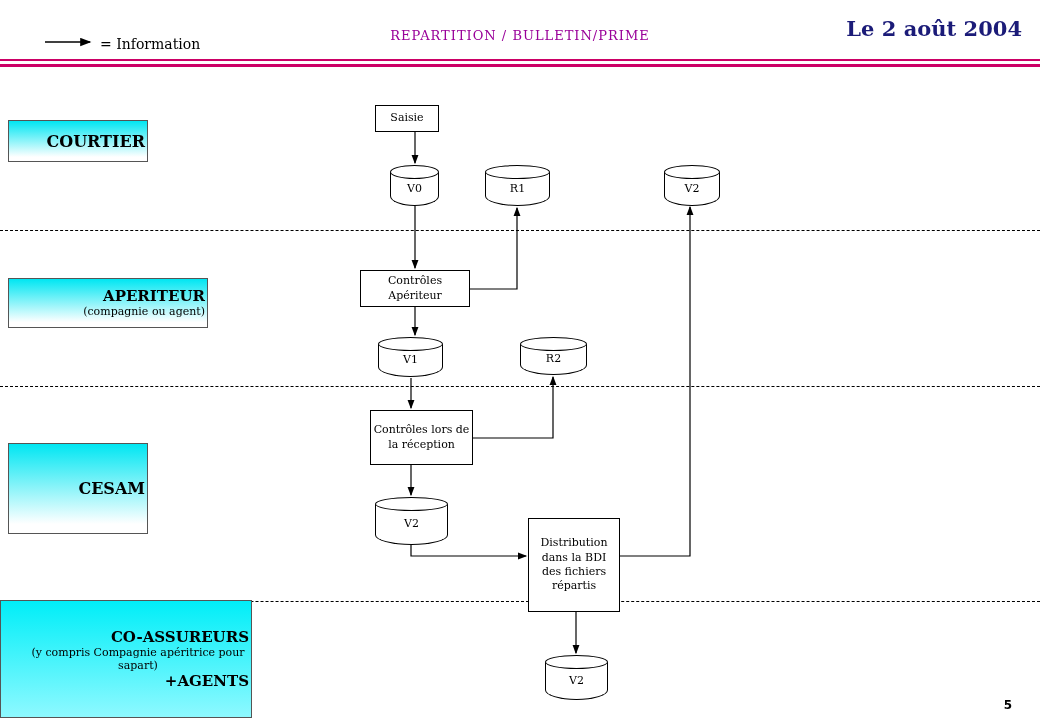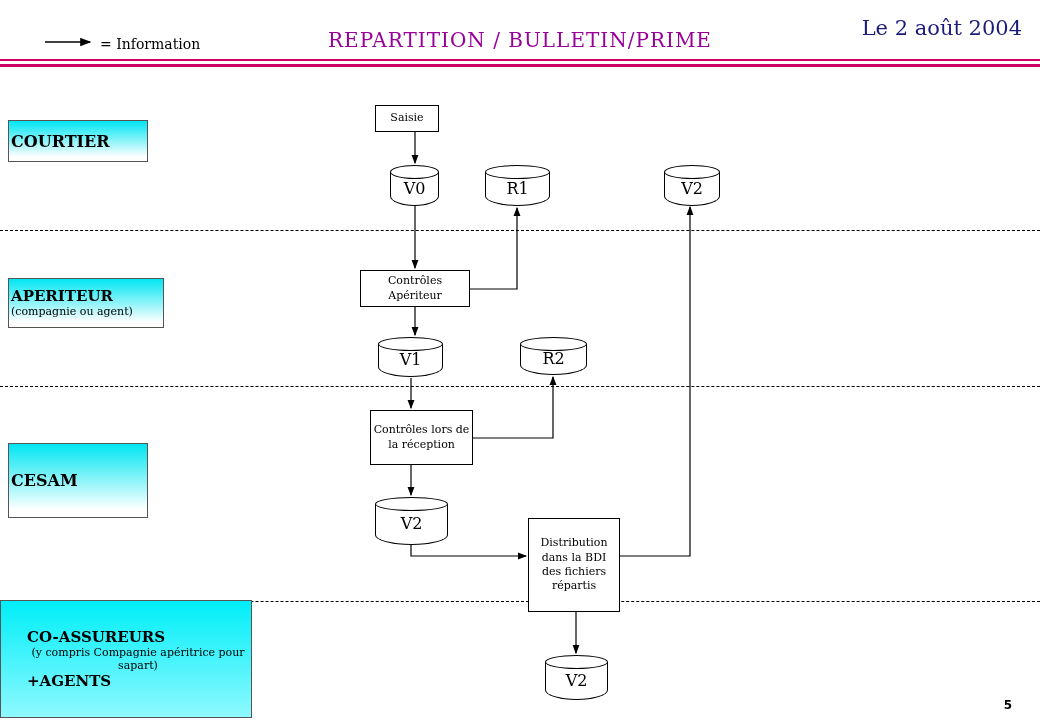--- a/index.html
+++ b/index.html
@@ -5,33 +5,33 @@
   html,body { margin:0; padding:0; background:#fff; }
   .canvas {
     position:relative; width:1040px; height:720px; background:#ffffff;
     font-family:"DejaVu Serif", serif; overflow:hidden;
   }
 
   
   .legend-label { position:absolute; left:100px; top:36px; font-size:14px; color:#000; }
   .title {
     position:absolute; left:0; right:0; top:28px; text-align:center;
-    color:#990099; font-size:20px; letter-spacing:1px;
+    color:#990099; font-size:13px; letter-spacing:1px;
   }
-  .date { position:absolute; right:18px; top:16px; color:#1b1b78; font-size:21px; font-weight:400; }
+  .date { position:absolute; right:18px; top:16px; color:#1b1b78; font-size:21px; font-weight:700; }
   .rule { position:absolute; left:0; width:100%; background:#cc0066; }
   .rule-thin  { top:59px; height:2px; }
   .rule-thick { top:64px; height:3px; }
 
   
   .lane-sep { position:absolute; left:0; width:100%; border-top:1px dashed #000; z-index:1; }
   .lane-box {
     position:absolute; border:1px solid #555;
     background:linear-gradient(180deg,#00e6f2 0%, #ffffff 90%);
-    display:flex; flex-direction:column; align-items:flex-start; justify-content:center;
+    display:flex; flex-direction:column; align-items:flex-end; justify-content:center;
     text-align:center; z-index:3; box-sizing:border-box; padding:2px;
   }
   .lane-title   { font-weight:bold; font-size:16px; color:#000; }
   .lane-title-sm{ font-weight:bold; font-size:15px; color:#000; }
   .lane-sub     { font-size:11px; color:#000; line-height:1.2; }
   .lane-sub-left{ font-size:11.5px; color:#000; line-height:1.25; align-self:stretch; text-align:left; padding-left:3px; }
   .coassureurs  { background:linear-gradient(180deg,#00eef8 0%, #8ef9ff 100%);padding-left:26px; }
 
   
   .node {
@@ -44,21 +44,21 @@
     position:absolute; left:0; right:0; top:0; height:14px;
     border:1px solid #000; border-radius:50%; background:#fff; box-sizing:border-box; z-index:2;
   }
   .cyl-body {
     position:absolute; left:0; right:0; top:7px; bottom:0;
     border:1px solid #000; border-top:none; background:#fff; box-sizing:border-box;
     border-radius:0 0 50% 50% / 0 0 10px 10px; z-index:1;
   }
   .cyl-label {
     position:absolute; left:0; right:0; top:55%; transform:translateY(-50%);
-    text-align:center; font-size:16px; z-index:3;
+    text-align:center; font-size:11px; z-index:3;
   }
 
   .arrows { position:absolute; left:0; top:0; z-index:2; pointer-events:none; }
 
   .page-num {
     position:absolute; right:28px; bottom:8px; font-size:12px; font-weight:bold;
     font-family:"DejaVu Sans", sans-serif; color:#000;
   }
 </style>
 </head>
@@ -73,26 +73,26 @@
   <div class="rule rule-thick"></div>
 
   <div class="lane-sep" style="top:230px"></div>
   <div class="lane-sep" style="top:386px"></div>
   <div class="lane-sep" style="top:601px"></div>
 
   <div class="lane-box" style="left:8px;top:120px;width:140px;height:42px">
     <div class="lane-title">COURTIER</div>
   </div>
 
-  <div class="lane-box" style="left:8px;top:278px;width:156px;height:50px">
+  <div class="lane-box" style="left:8px;top:278px;width:200px;height:50px">
     <div class="lane-title-sm">APERITEUR</div>
     <div class="lane-sub">(compagnie ou agent)</div>
   </div>
 
-  <div class="lane-box" style="left:8px;top:443px;width:140px;height:75px">
+  <div class="lane-box" style="left:8px;top:443px;width:140px;height:91px">
     <div class="lane-title">CESAM</div>
   </div>
 
   <div class="lane-box coassureurs" style="left:0px;top:600px;width:252px;height:118px">
     <div class="lane-title-sm">CO-ASSUREURS</div>
     <div class="lane-sub">(y  compris Compagnie apéritrice pour sapart)</div>
     <div class="lane-title-sm">+AGENTS</div>
   </div>
 
   <svg class="arrows" width="1040" height="720" viewBox="0 0 1040 720">

